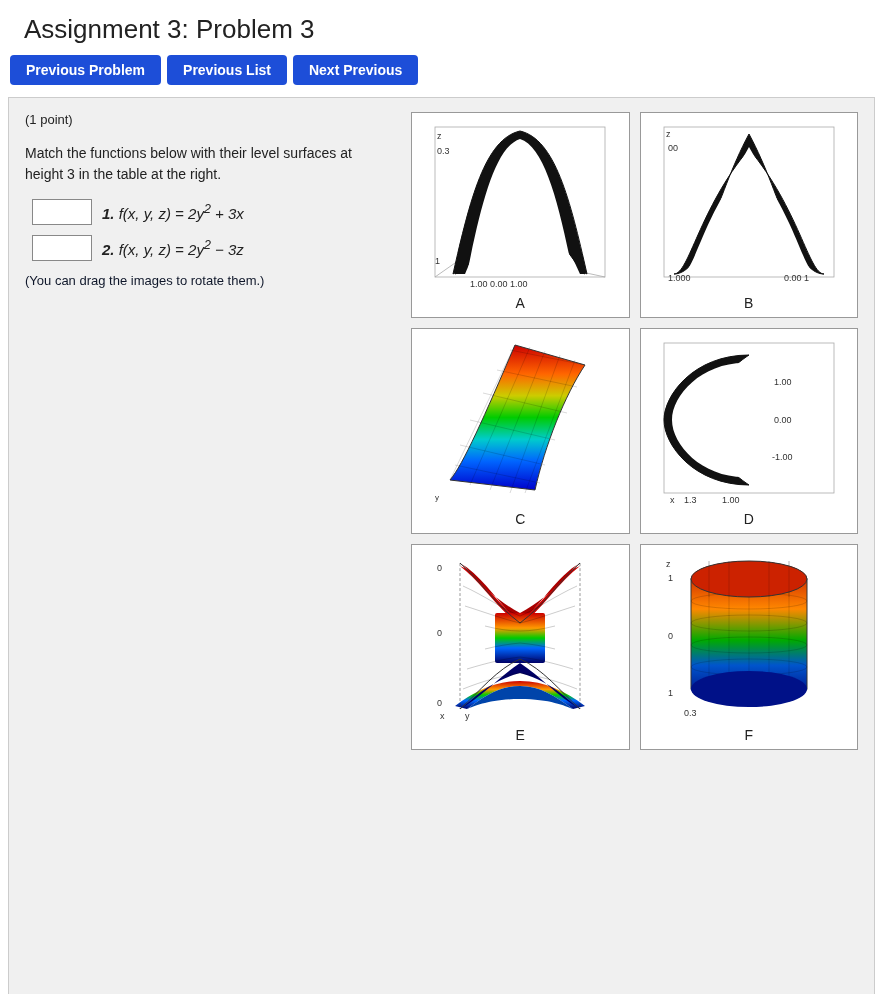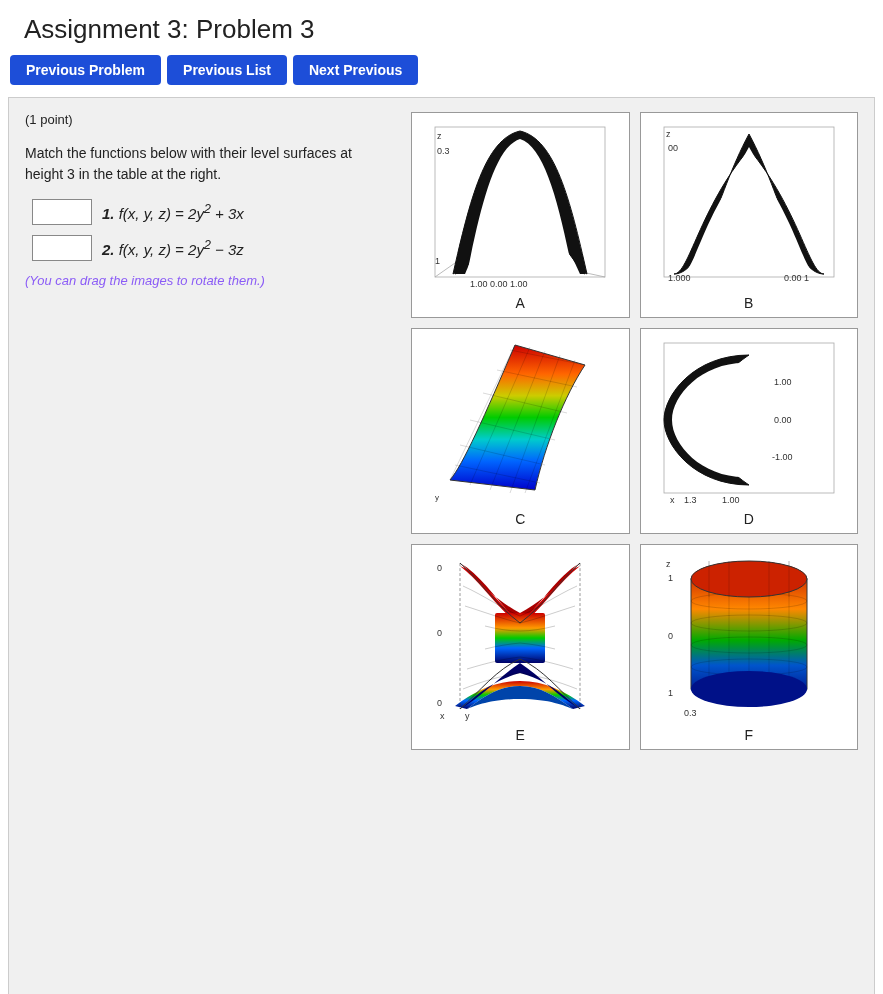--- a/index.html
+++ b/index.html
@@ -71,22 +71,21 @@
       font-size: 14px;
       padding: 2px 4px;
     }
     .function-text {
       font-size: 15px;
       font-style: italic;
     }
     .drag-note {
       font-size: 13px;
       margin-top: 4px;
-      color: #8b5cf6;
-      font-style: italic;
+      color: #0f172a;
     }
     .right-panel {
       flex: 1;
     }
     .graph-grid {
       display: grid;
       grid-template-columns: 1fr 1fr;
       gap: 10px;
     }
     .graph-cell {

